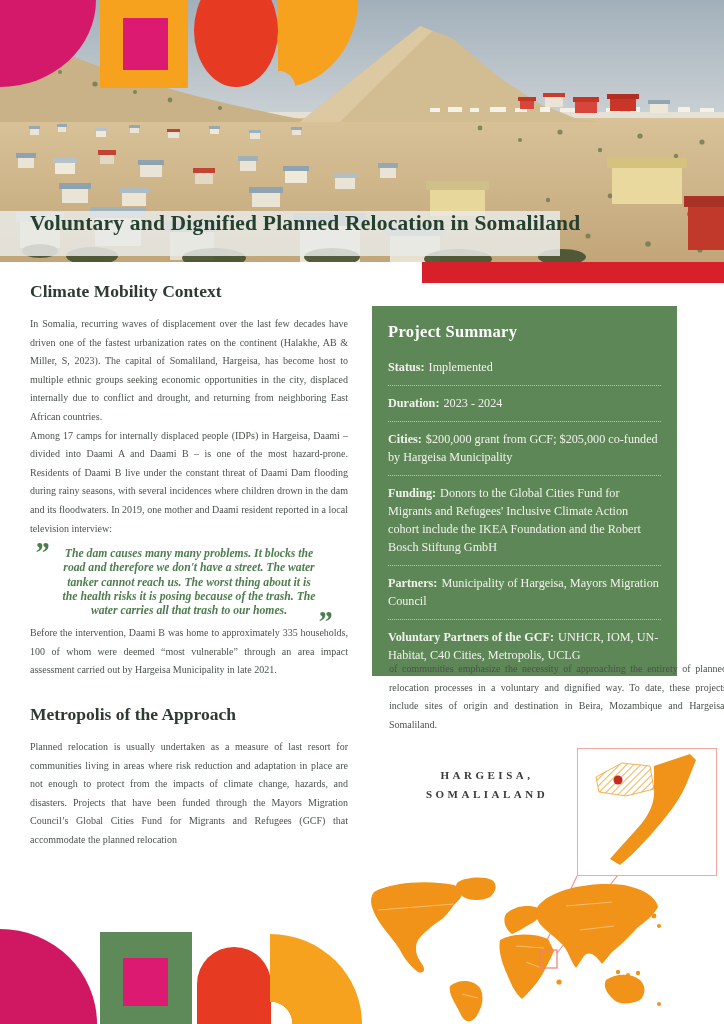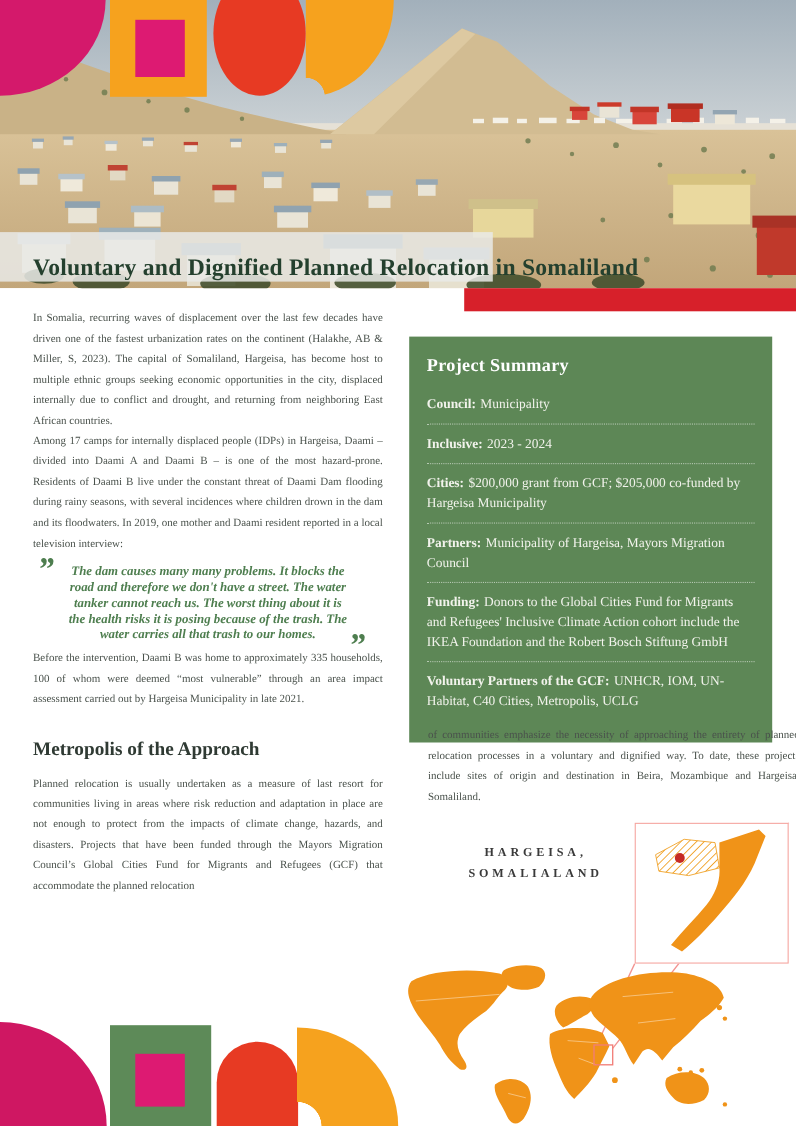--- a/index.html
+++ b/index.html
@@ -18,39 +18,39 @@
   .tl-orangeq{left:278px;top:0;width:80px;height:88px;border-radius:0 0 100% 0;
               background:radial-gradient(circle at 0 100%, rgba(0,0,0,0) 17px, #f6a21e 17.5px);}
   .bl-pink{left:0;top:929px;width:97px;height:95px;background:#cf1762;border-radius:0 100% 0 0;}
   .bl-greensq{left:100px;top:932px;width:92px;height:92px;background:#5d8a58;}
   .bl-pinksq{left:23px;top:26px;width:45px;height:48px;background:#dd1a72;position:absolute;}
   .bl-reddome{left:197px;top:947px;width:74px;height:77px;background:#e73a23;border-radius:74px 74px 0 0;}
   .bl-orangeq{left:270px;top:934px;width:92px;height:90px;border-radius:0 100% 0 0;
               background:radial-gradient(circle at 0 100%, rgba(0,0,0,0) 22px, #f6a21e 22.5px);}
 
   
-  .title-band{position:absolute;left:0;top:211px;width:448px;height:45px;
-              background:rgba(233,234,231,.85);display:flex;align-items:flex-end;}
+  .title-band{position:absolute;left:0;top:211px;width:560px;height:45px;
+              background:rgba(233,234,231,.85);display:flex;align-items:flex-start;}
   .title-band h1{margin:0 0 0 30px;font-size:21.5px;font-weight:700;color:#24402e;letter-spacing:.2px;white-space:nowrap;}
   .red-strip{position:absolute;left:422px;top:262px;width:302px;height:21px;background:#d7202a;}
 
   
   .col-left{position:absolute;left:30px;top:281px;width:318px;color:#4a524c;}
   h2{font-size:17.5px;color:#2f3a33;margin:0 0 13px;font-weight:700;}
   .h2-objectives{margin-top:24px;}
   p.body{font-size:10px;line-height:18.6px;text-align:justify;margin:0;}
   .quote{position:relative;margin:9px 20px 6px;padding:0 12px;color:#4e7e4f;
          font-weight:700;font-style:italic;font-size:11.7px;line-height:14.2px;text-align:center;}
   .qmark{position:absolute;font-size:30px;font-style:italic;font-weight:700;color:#4e7e4f;}
   .qmark.open{left:-16px;top:-2px;}
   .qmark.close{right:-4px;bottom:-10px;}
 
   
-  .summary{position:absolute;left:372px;top:306px;width:330px;box-sizing:border-box;
-           background:#5d8756;color:#f2f3ec;padding:12px 16px 20px;}
+  .summary{position:absolute;left:372px;top:306px;width:305px;box-sizing:border-box;
+           background:#5d8756;color:#f2f3ec;padding:12px 16px 3px;}
   .summary h3{margin:4px 0 8px;font-size:16.5px;font-weight:700;color:#ffffff;letter-spacing:.3px;}
   .srow{font-size:12.2px;line-height:18px;padding:8px 0 9px;border-bottom:1px dotted rgba(255,255,255,.55);}
   .srow:last-child{border-bottom:none;}
   .srow b{margin-right:4px;}
 
   
   .col-right{position:absolute;left:368px;top:660px;width:338px;color:#4a524c;margin-left:21px;}
   .hargeisa{position:absolute;left:412px;top:766px;width:150px;text-align:center;
             color:#3a3a3a;font-weight:700;font-size:11px;letter-spacing:3.5px;line-height:19px;}
   .inset{position:absolute;left:577px;top:748px;width:140px;height:128px;box-sizing:border-box;
@@ -281,39 +281,40 @@
   </div>
   <div class="shape tl-reddome"></div>
   <div class="shape tl-orangeq"></div>
 
   <div class="title-band">
     <h1>Voluntary and Dignified Planned Relocation in Somaliland</h1>
   </div>
   <div class="red-strip"></div>
 
   <div class="col-left">
+    <h2>Climate Mobility Context</h2>
     <p class="body">In Somalia, recurring waves of displacement over the last few decades have driven one of the fastest urbanization rates on the continent (Halakhe, AB &amp; Miller, S, 2023). The capital of Somaliland, Hargeisa, has become host to multiple ethnic groups seeking economic opportunities in the city, displaced internally due to conflict and drought, and returning from neighboring East African countries.</p>
     <p class="body">Among 17 camps for internally displaced people (IDPs) in Hargeisa, Daami – divided into Daami A and Daami B – is one of the most hazard-prone. Residents of Daami B live under the constant threat of Daami Dam flooding during rainy seasons, with several incidences where children drown in the dam and its floodwaters. In 2019, one mother and Daami resident reported in a local television interview:</p>
     <div class="quote">
       <span class="qmark open">”</span>
       <span>The dam causes many many problems. It blocks the road and therefore we don't have a street. The water tanker cannot reach us. The worst thing about it is the health risks it is posing because of the trash. The water carries all that trash to our homes.</span>
       <span class="qmark close">”</span>
     </div>
     <p class="body">Before the intervention, Daami B was home to approximately 335 households, 100 of whom were deemed “most vulnerable” through an area impact assessment carried out by Hargeisa Municipality in late 2021.</p>
     <h2 class="h2-objectives">Metropolis of the Approach</h2>
     <p class="body">Planned relocation is usually undertaken as a measure of last resort for communities living in areas where risk reduction and adaptation in place are not enough to protect from the impacts of climate change, hazards, and disasters. Projects that have been funded through the Mayors Migration Council’s Global Cities Fund for Migrants and Refugees (GCF) that accommodate the planned relocation</p>
   </div>
 
   <div class="summary">
     <h3>Project Summary</h3>
-    <div class="srow"><b>Council:</b><span>Municipality</span></div>
-    <div class="srow"><b>Inclusive:</b><span>2023 - 2024</span></div>
+    <div class="srow"><b>Status:</b><span>Implemented</span></div>
+    <div class="srow"><b>Duration:</b><span>2023 - 2024</span></div>
     <div class="srow"><b>Cities:</b><span>$200,000 grant from GCF; $205,000 co-funded by Hargeisa Municipality</span></div>
+    <div class="srow"><b>Funding:</b><span>Donors to the Global Cities Fund for Migrants and Refugees' Inclusive Climate Action cohort include the IKEA Foundation and the Robert Bosch Stiftung GmbH</span></div>
     <div class="srow"><b>Partners:</b><span>Municipality of Hargeisa, Mayors Migration Council</span></div>
-    <div class="srow"><b>Funding:</b><span>Donors to the Global Cities Fund for Migrants and Refugees' Inclusive Climate Action cohort include the IKEA Foundation and the Robert Bosch Stiftung GmbH</span></div>
     <div class="srow"><b>Voluntary Partners of the GCF:</b><span>UNHCR, IOM, UN-Habitat, C40 Cities, Metropolis, UCLG</span></div>
   </div>
 
   <div class="col-right">
     <p class="body">of communities emphasize the necessity of approaching the entirety of planned relocation processes in a voluntary and dignified way. To date, these projects include sites of origin and destination in Beira, Mozambique and Hargeisa, Somaliland.</p>
   </div>
 
   <svg class="annot" viewBox="0 0 358 284">
 
     <line x1="211" y1="136" x2="176" y2="211" stroke="#f2928f" stroke-width="1.2"></line>

